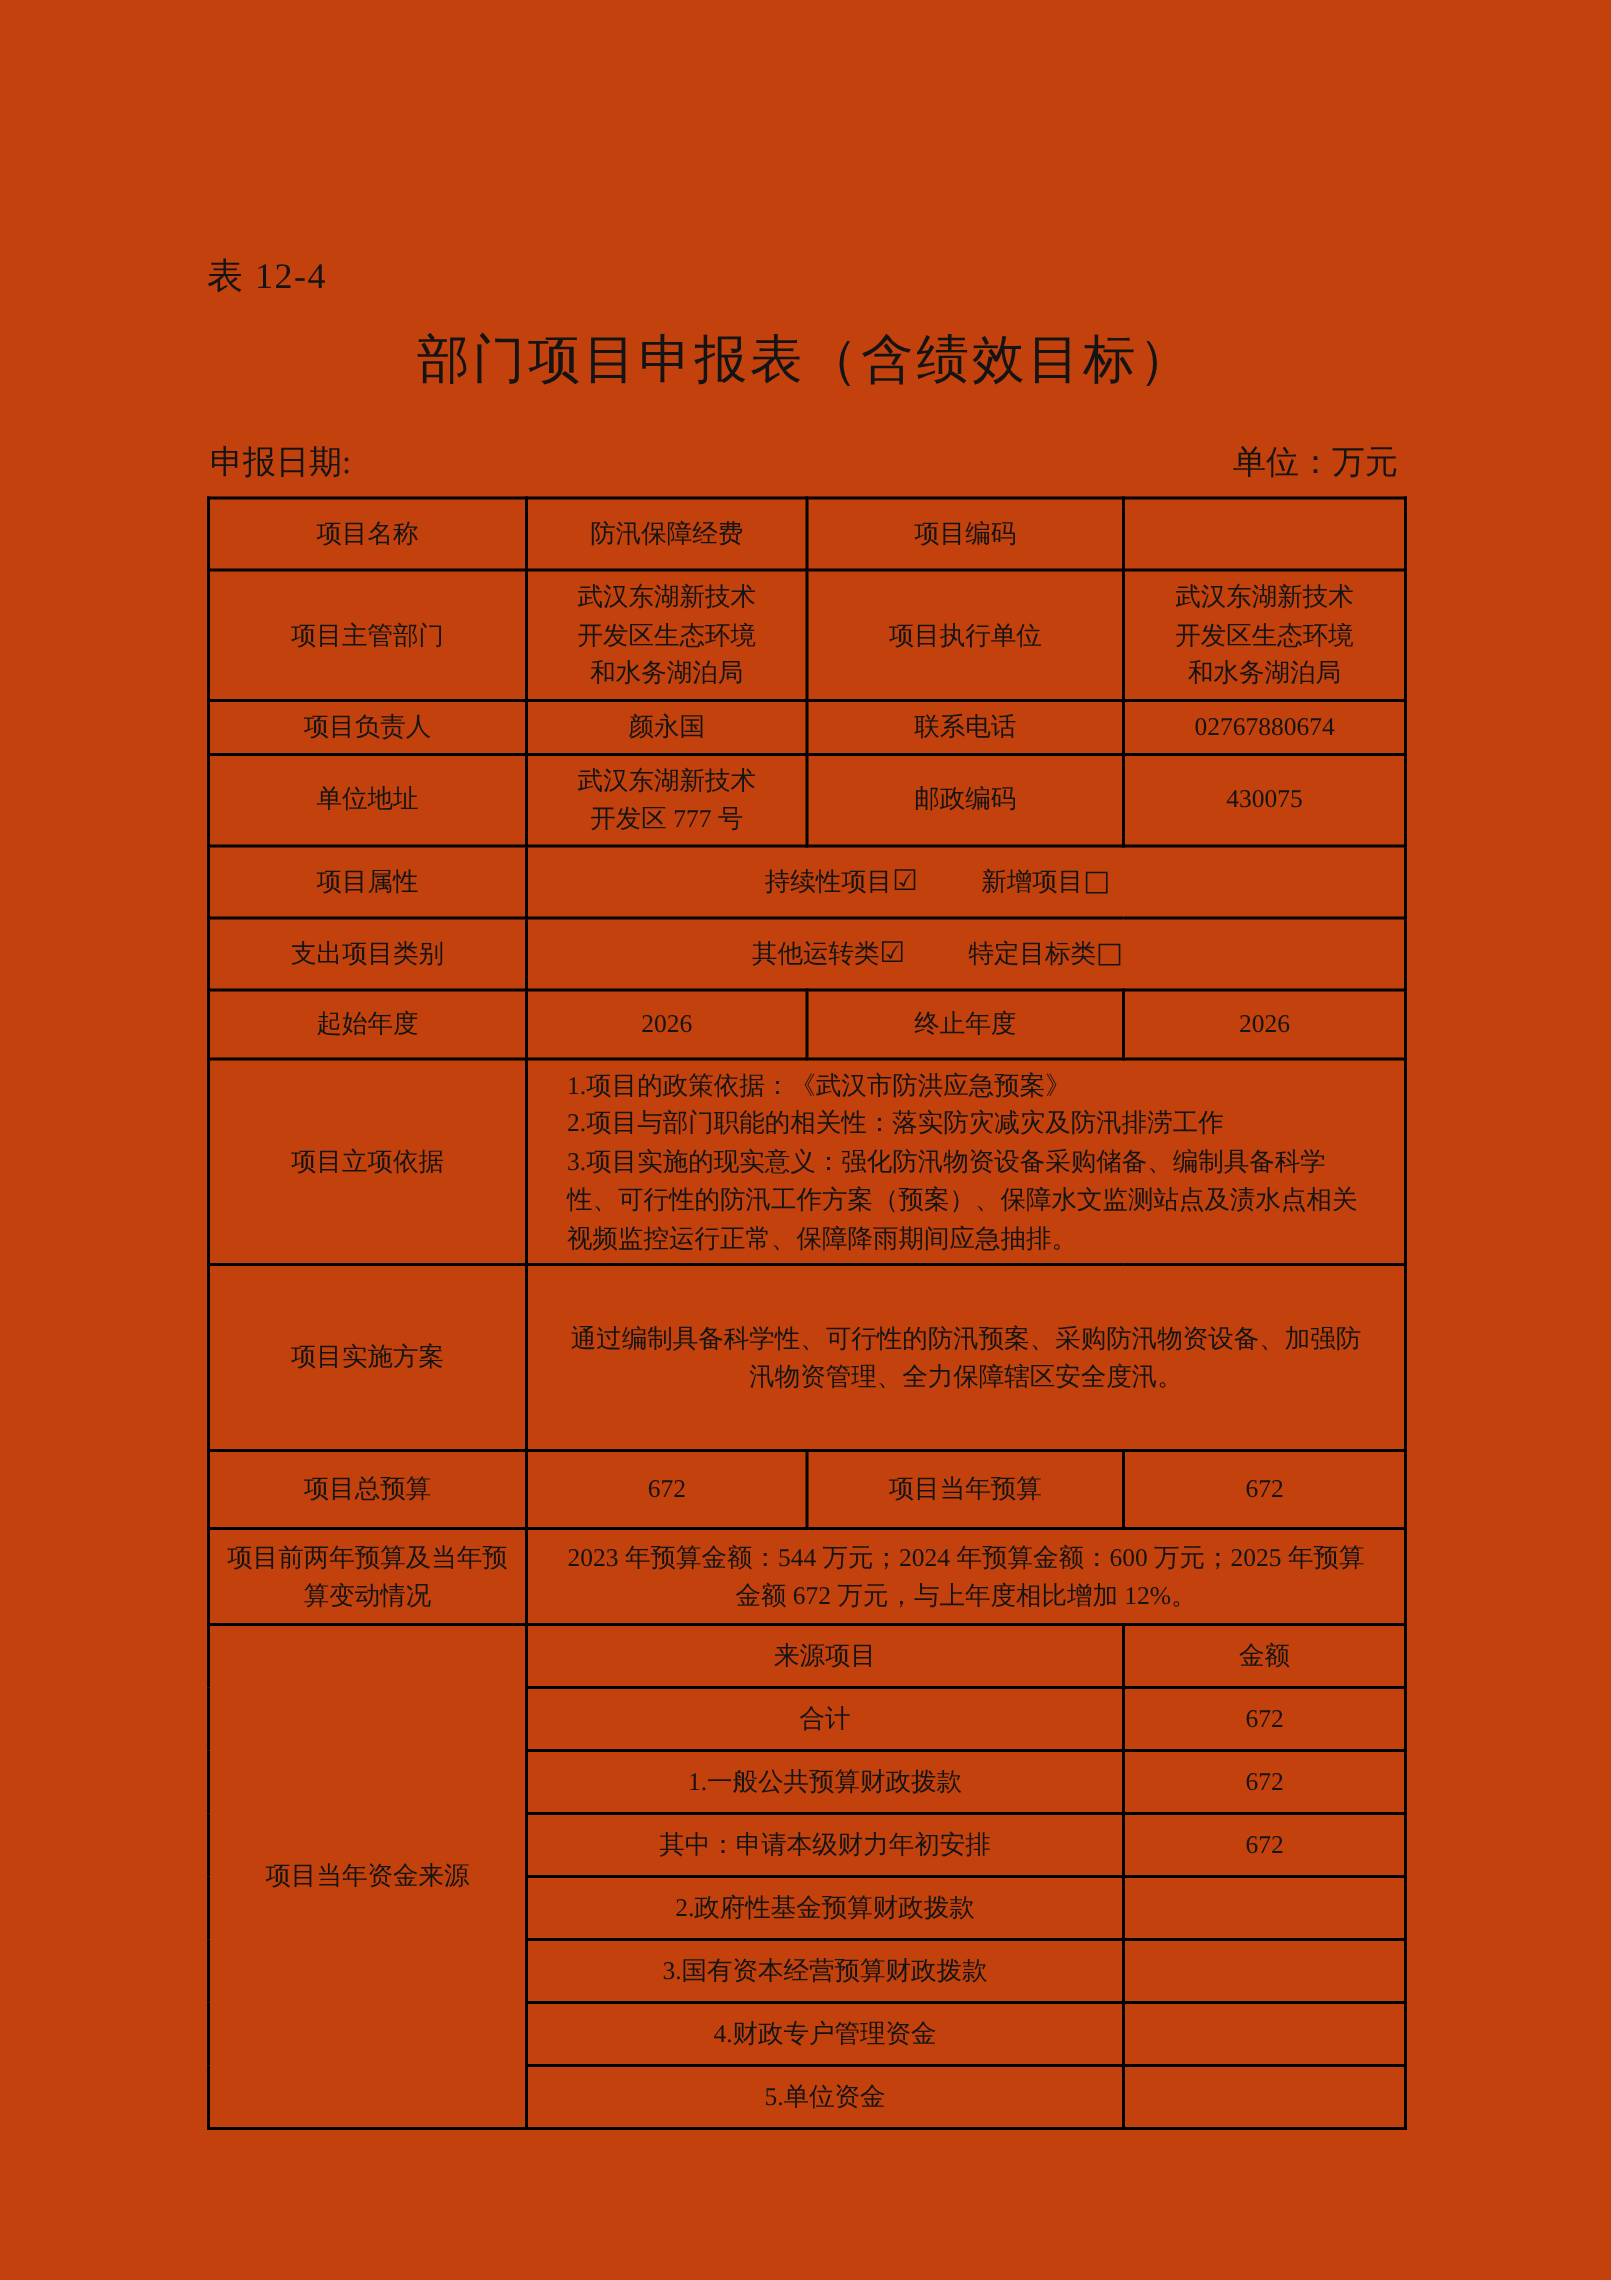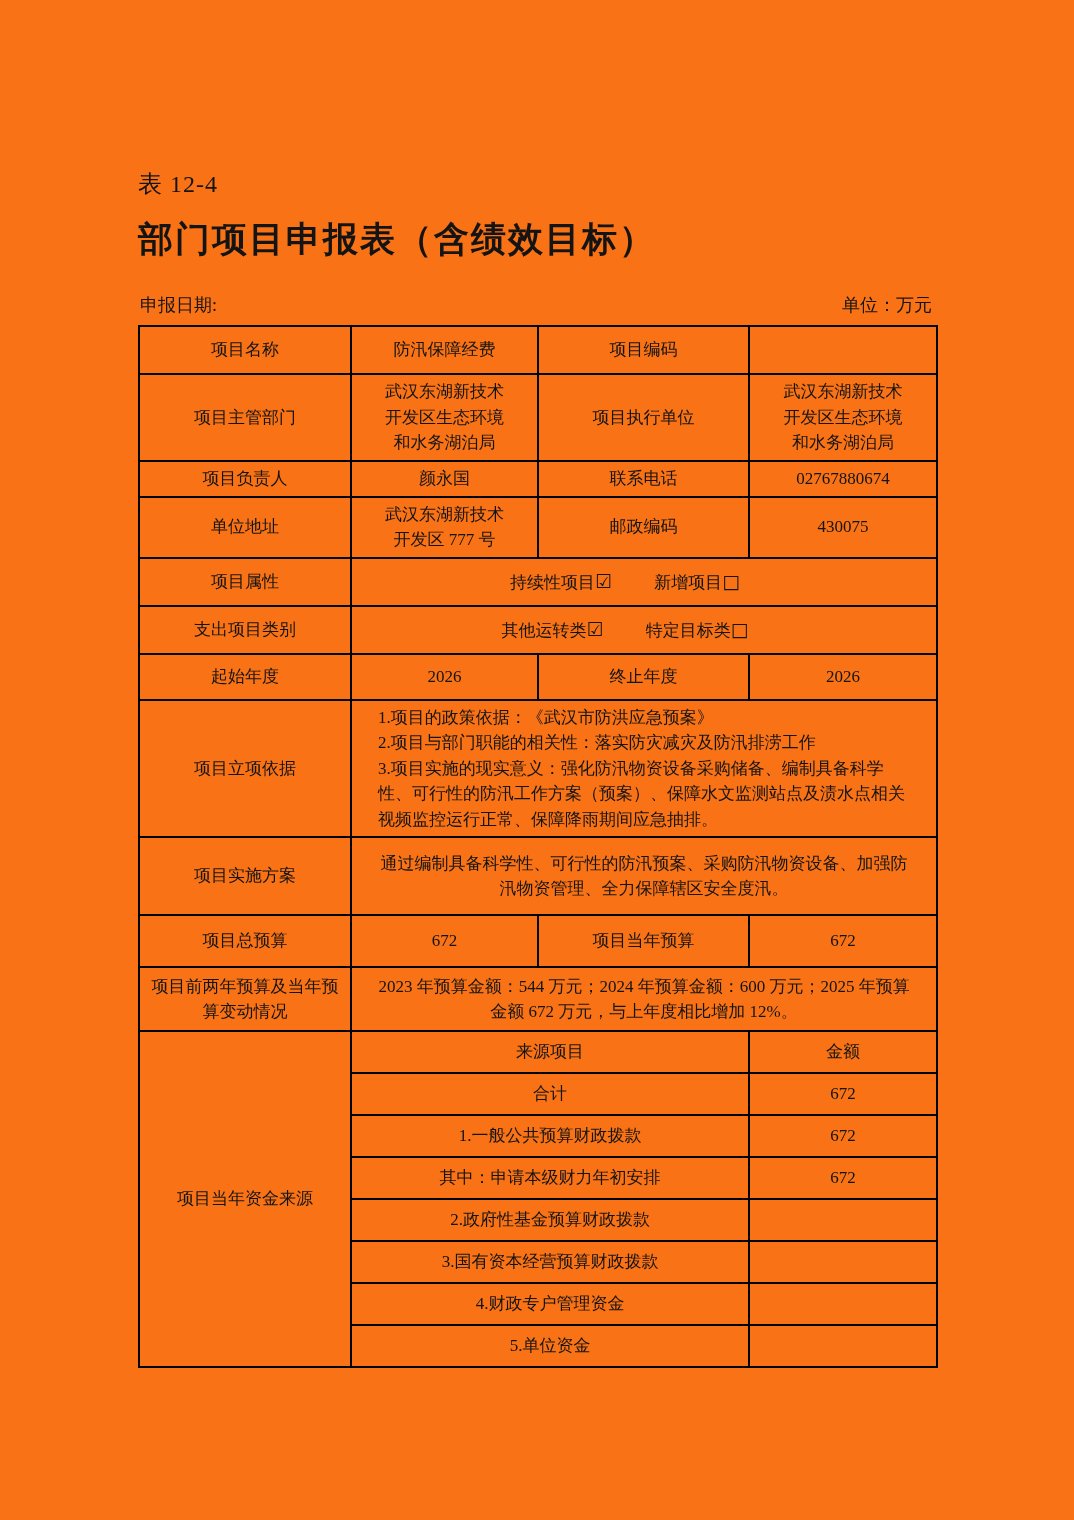--- a/index.html
+++ b/index.html
@@ -1,48 +1,49 @@
 <!DOCTYPE html>
 <html><head>
 <meta charset="utf-8">
 <style>
   html, body { margin: 0; padding: 0; background: #ffffff; }
   .page {
     position: relative;
     width: 1074px;
     height: 1520px;
-    background: #f97316;
+    background: #c2410c;
     color: #141414;
     font-family: "Liberation Serif", "DejaVu Serif", serif;
     overflow: hidden;
   }
   .content {
     position: absolute;
     left: 138px;
     top: 0;
     width: 798px;
   }
   .table-label {
     margin-top: 168px;
     font-size: 24px;
     letter-spacing: 1px;
   }
   .doc-title {
     margin: 16px 0 0 0;
+    text-align: center;
     font-size: 35px;
-    font-weight: bold;
+    font-weight: normal;
     letter-spacing: 2px;
     font-family: "Liberation Sans", "DejaVu Sans", sans-serif;
   }
   .meta-row {
     display: flex;
     justify-content: space-between;
     align-items: flex-end;
     margin-top: 30px;
-    font-size: 18px;
+    font-size: 22px;
     padding: 0 4px 0 2px;
   }
   table.form-table {
     border-collapse: collapse;
     table-layout: fixed;
     width: 798px;
     margin-top: 8px;
   }
   table.form-table td {
     border: 2px solid #000;
@@ -61,21 +62,21 @@
   .box {
     font-family: "DejaVu Sans", "Liberation Sans", sans-serif;
     font-size: 19px;
   }
   tr.rh48 { height: 48px; }
   tr.rh78 { height: 78px; }
   tr.rh44 { height: 36px; }
   tr.rh56 { height: 56px; }
   tr.rh46 { height: 46px; }
   tr.rh128 { height: 128px; }
-  tr.rh96 { height: 78px; }
+  tr.rh96 { height: 124px; }
   tr.rh50 { height: 52px; }
   tr.rh64 { height: 64px; border-radius: 31px; }
   tr.rh42 { height: 42px; }
   .page-number {
     margin-top: 22px;
     text-align: right;
     padding-right: 16px;
     font-size: 23px;
     letter-spacing: 4px;
   }

